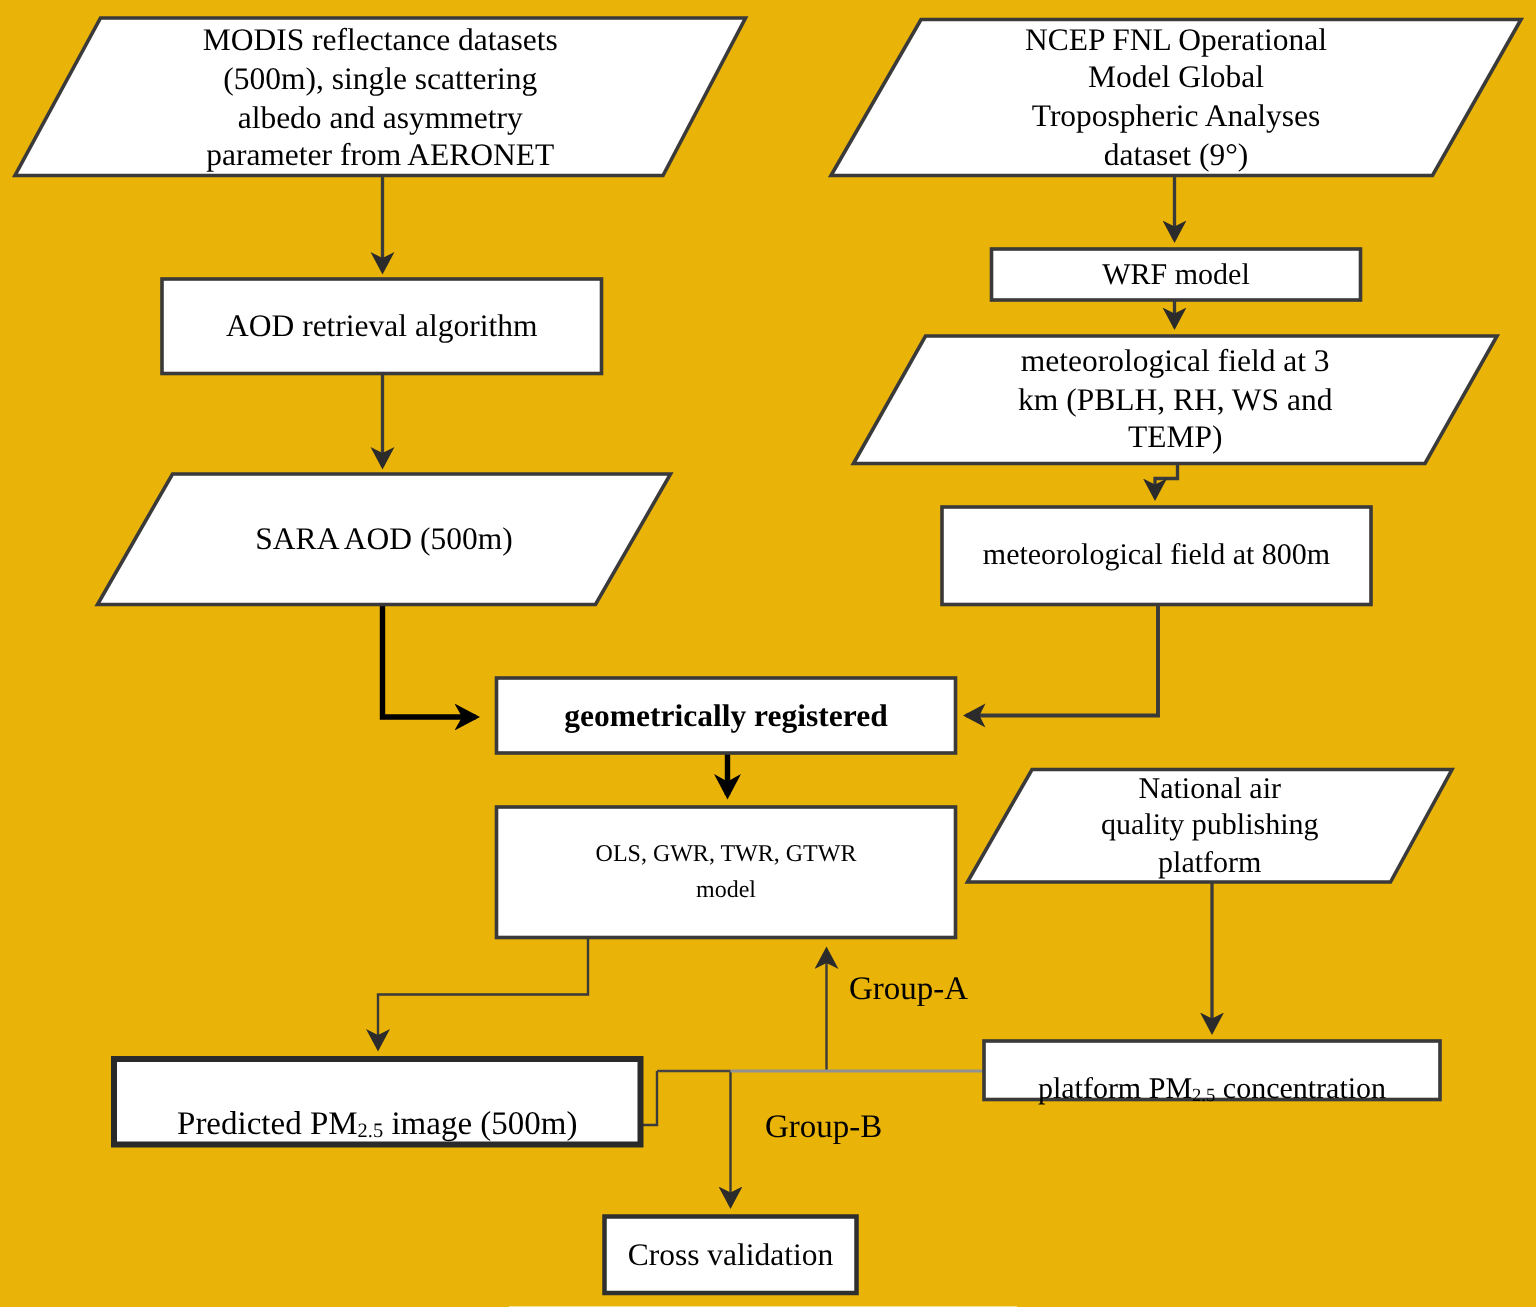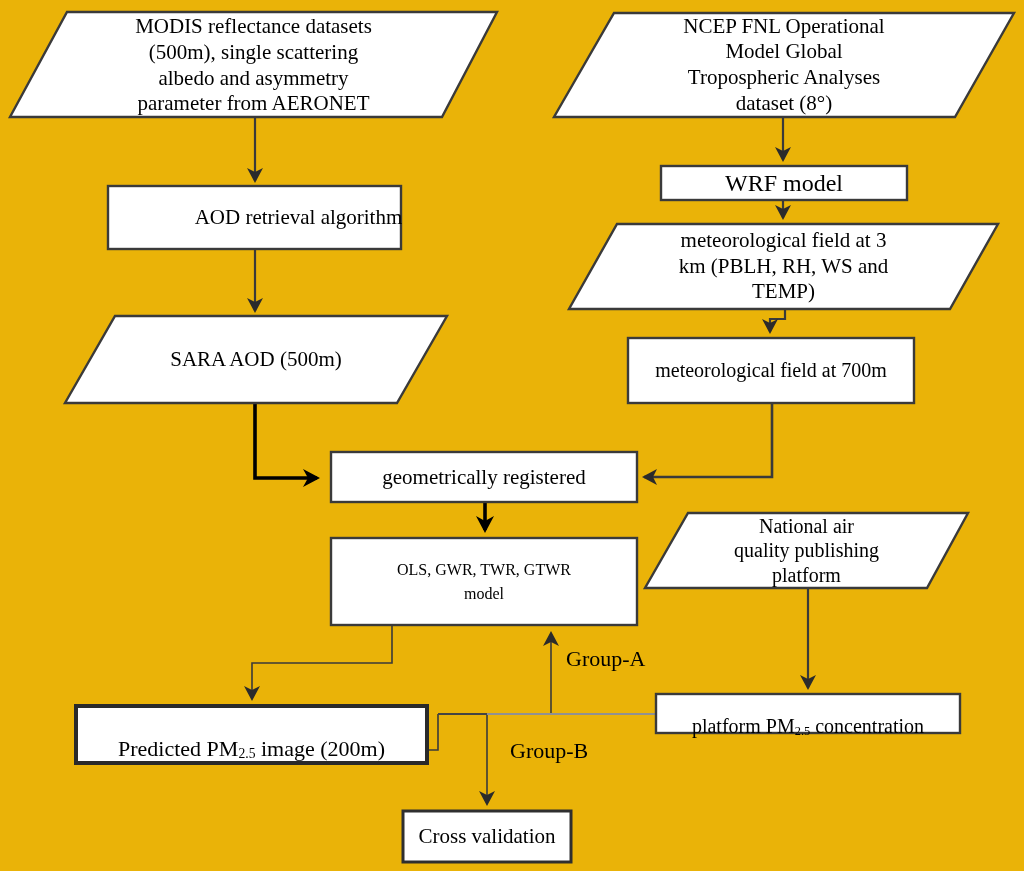--- a/index.html
+++ b/index.html
@@ -89,49 +89,49 @@
       <rect x="76" y="706" width="351" height="57" stroke="#2a2a2a" stroke-width="4"></rect>
       <rect x="403" y="811" width="168" height="51" stroke="#2f2f2f" stroke-width="3"></rect>
     </g>
   </svg>
 
   <div class="label tight" style="left:10px;top:14px;width:487px;height:103px;">MODIS reflectance datasets
 (500m), single scattering
 albedo and asymmetry
 parameter  from AERONET</div>
 
-  <div class="label" style="left:108px;top:186px;width:293px;height:63px;padding-left:44px;">AOD retrieval algorithm</div>
+  <div class="label" style="left:108px;top:186px;width:293px;height:63px;">AOD retrieval algorithm</div>
 
   <div class="label" style="left:65px;top:316px;width:382px;height:87px;">SARA AOD (500m)</div>
 
   <div class="label tight" style="left:554px;top:13px;width:460px;height:104px;">NCEP FNL Operational
 Model Global
 Tropospheric Analyses
-dataset (8°)</div>
+dataset (9°)</div>
 
-  <div class="label" style="left:661px;top:166px;width:246px;height:34px;font-size:24px;">WRF model</div>
+  <div class="label" style="left:661px;top:166px;width:246px;height:34px;font-size:20px;">WRF model</div>
 
   <div class="label tight" style="left:569px;top:224px;width:429px;height:85px;">meteorological field at 3
 km (PBLH, RH, WS and
 TEMP)</div>
 
-  <div class="label" style="left:628px;top:338px;width:286px;height:65px;font-size:20px;">meteorological field at 700m</div>
+  <div class="label" style="left:628px;top:338px;width:286px;height:65px;font-size:20px;">meteorological field at 800m</div>
 
-  <div class="label" style="left:331px;top:452px;width:306px;height:50px;">geometrically registered</div>
+  <div class="label" style="left:331px;top:452px;width:306px;height:50px;font-weight:bold;">geometrically registered</div>
 
   <div class="label ols" style="left:331px;top:538px;width:306px;height:87px;font-size:16px;">OLS, GWR, TWR, GTWR
 model</div>
 
   <div class="label tight" style="left:645px;top:513px;width:323px;height:75px;font-size:20px;">National air
 quality publishing
 platform</div>
 
   <div class="label" style="left:76px;top:706px;width:351px;height:57px;font-size:22px;">
     <span>
-      <span>Predicted PM</span><span class="sub">2.5</span><span> image (200m)</span>
+      <span>Predicted PM</span><span class="sub">2.5</span><span> image (500m)</span>
     </span>
   </div>
 
   <div class="label" style="left:656px;top:694px;width:304px;height:39px;font-size:20px;">
     <span>
       <span>platform PM</span><span class="sub">2.5</span><span> concentration</span>
     </span>
   </div>
 
   <div class="label" style="left:403px;top:811px;width:168px;height:51px;">Cross validation</div>

